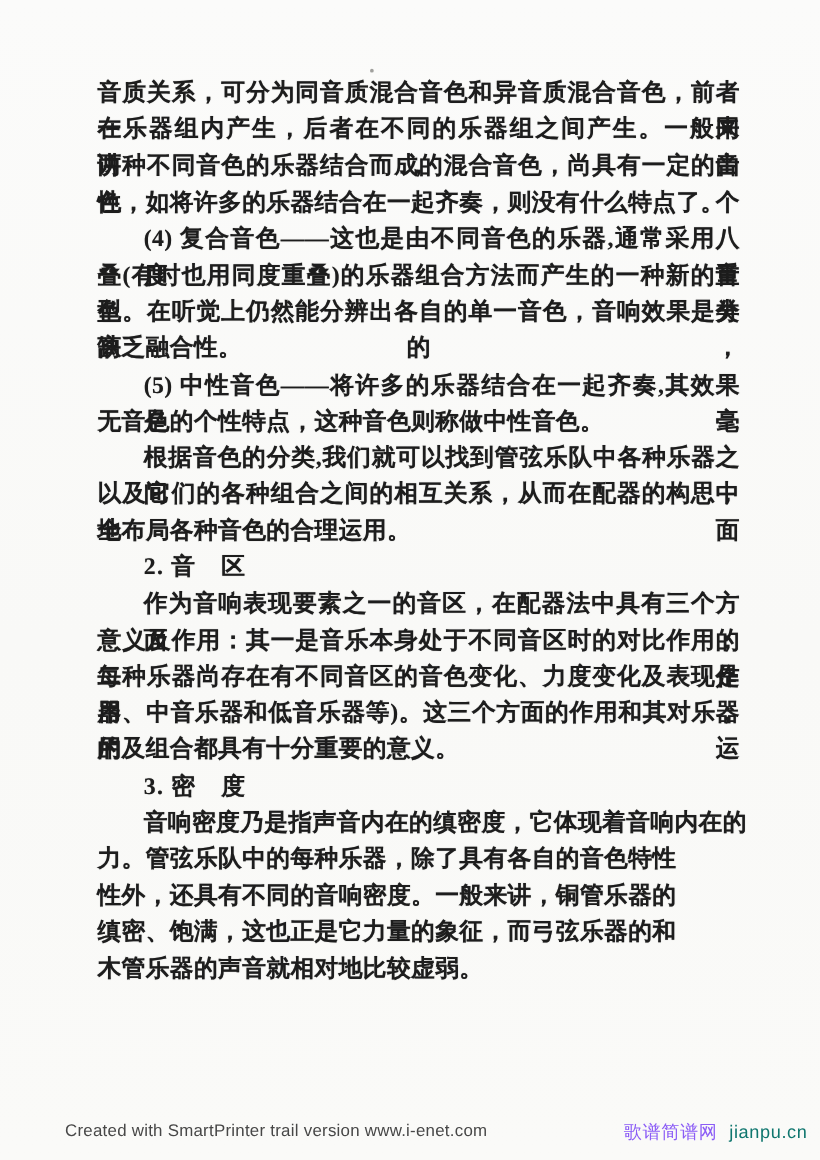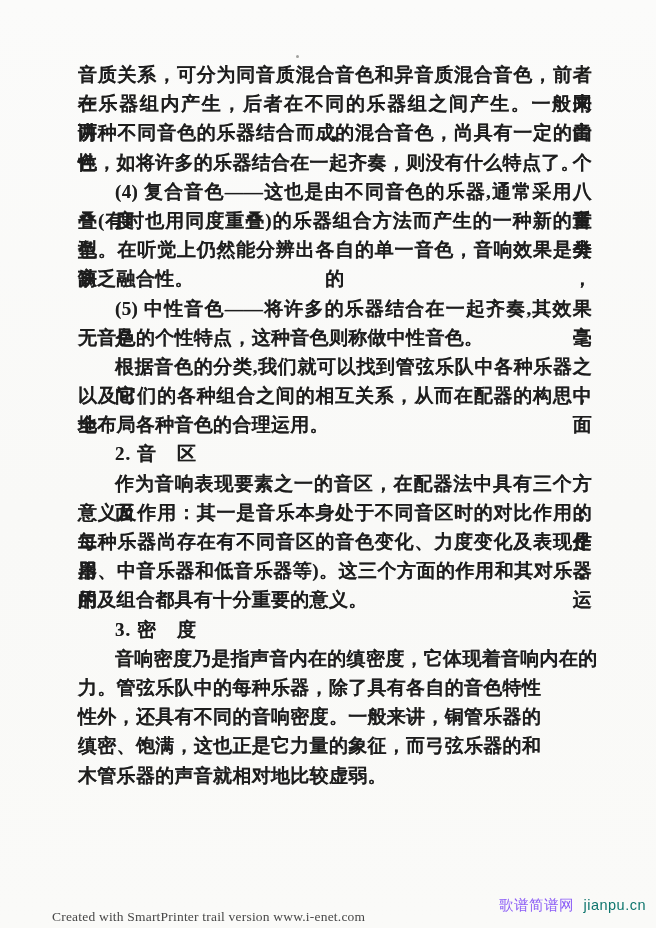--- a/index.html
+++ b/index.html
@@ -61,25 +61,24 @@
     position: absolute;
     left: 0;
     right: 0;
     top: 894px;
     height: 26px;
     font-family: "Liberation Sans", sans-serif;
   }
   .printer-credit {
     position: absolute;
     left: 40px;
-    top: 15px;
+    top: 3px;
     font-size: 13.5px;
     color: #474747;
     letter-spacing: 0.2px;
-    font-family: Liberation Serif, serif;
   }
   .watermark {
     position: absolute;
     right: 10px;
     top: 2px;
     font-size: 14.5px;
     letter-spacing: 0.5px;
   }
   .watermark .site-name {
     color: #8b5cf6;

